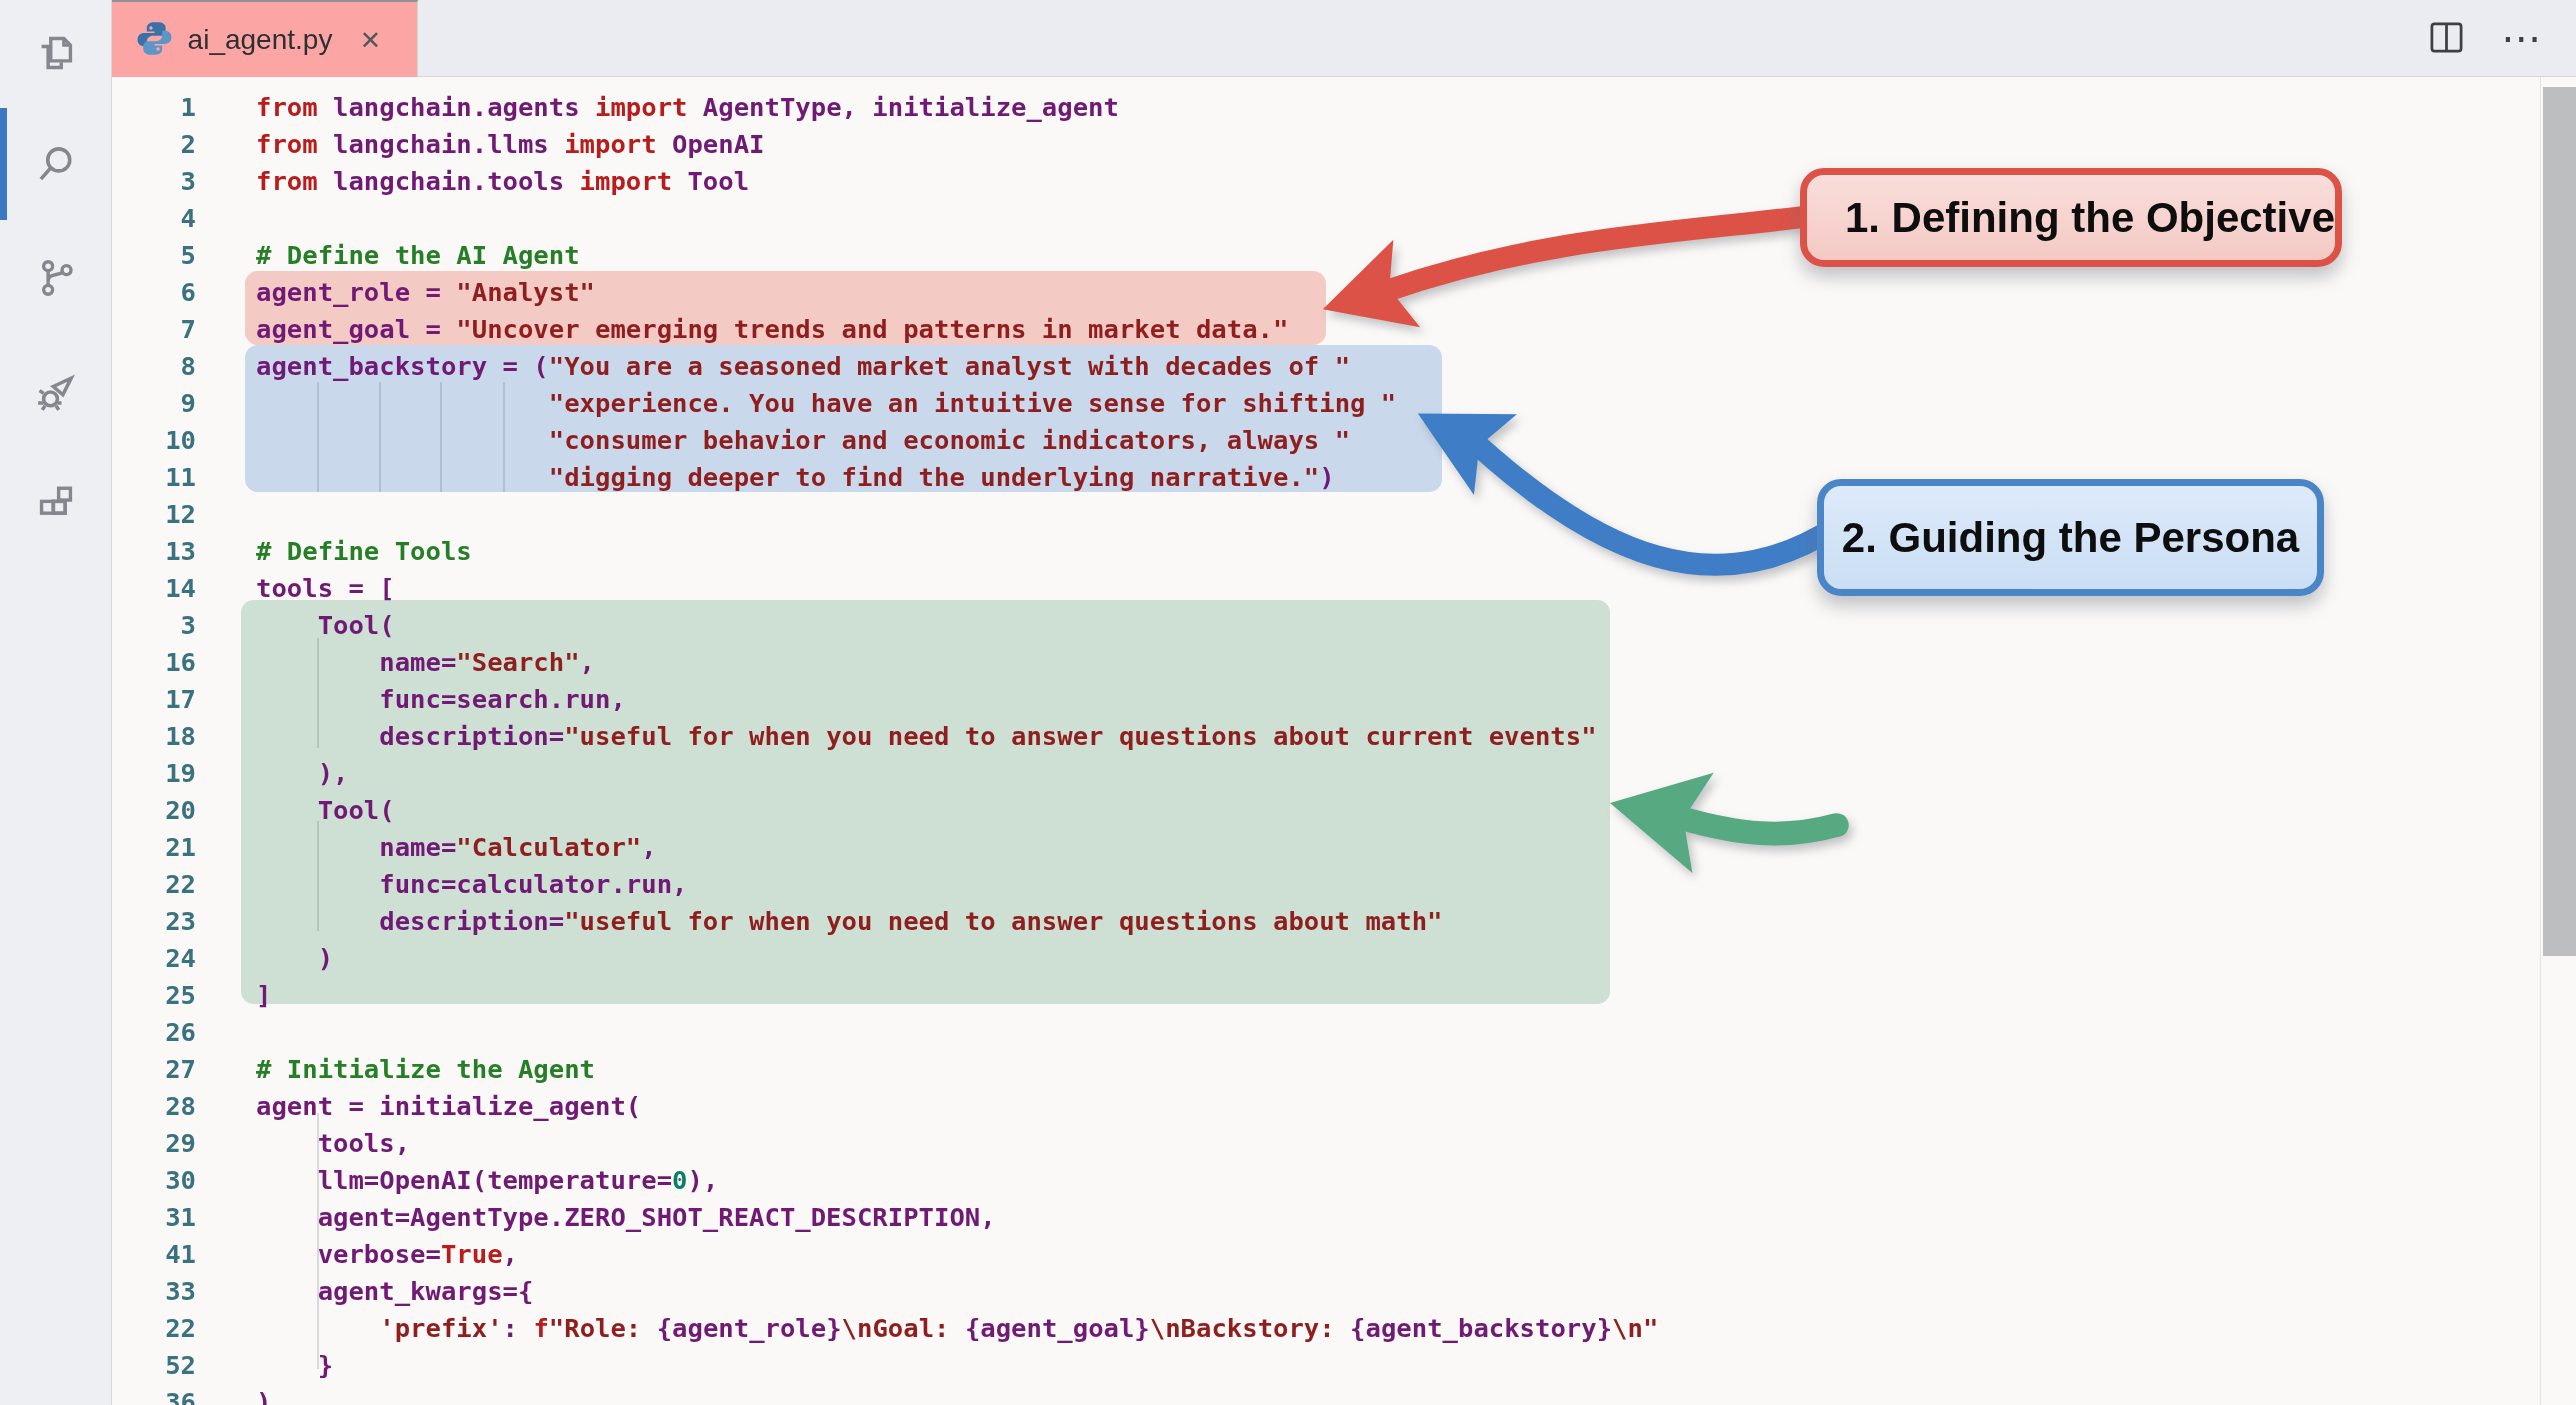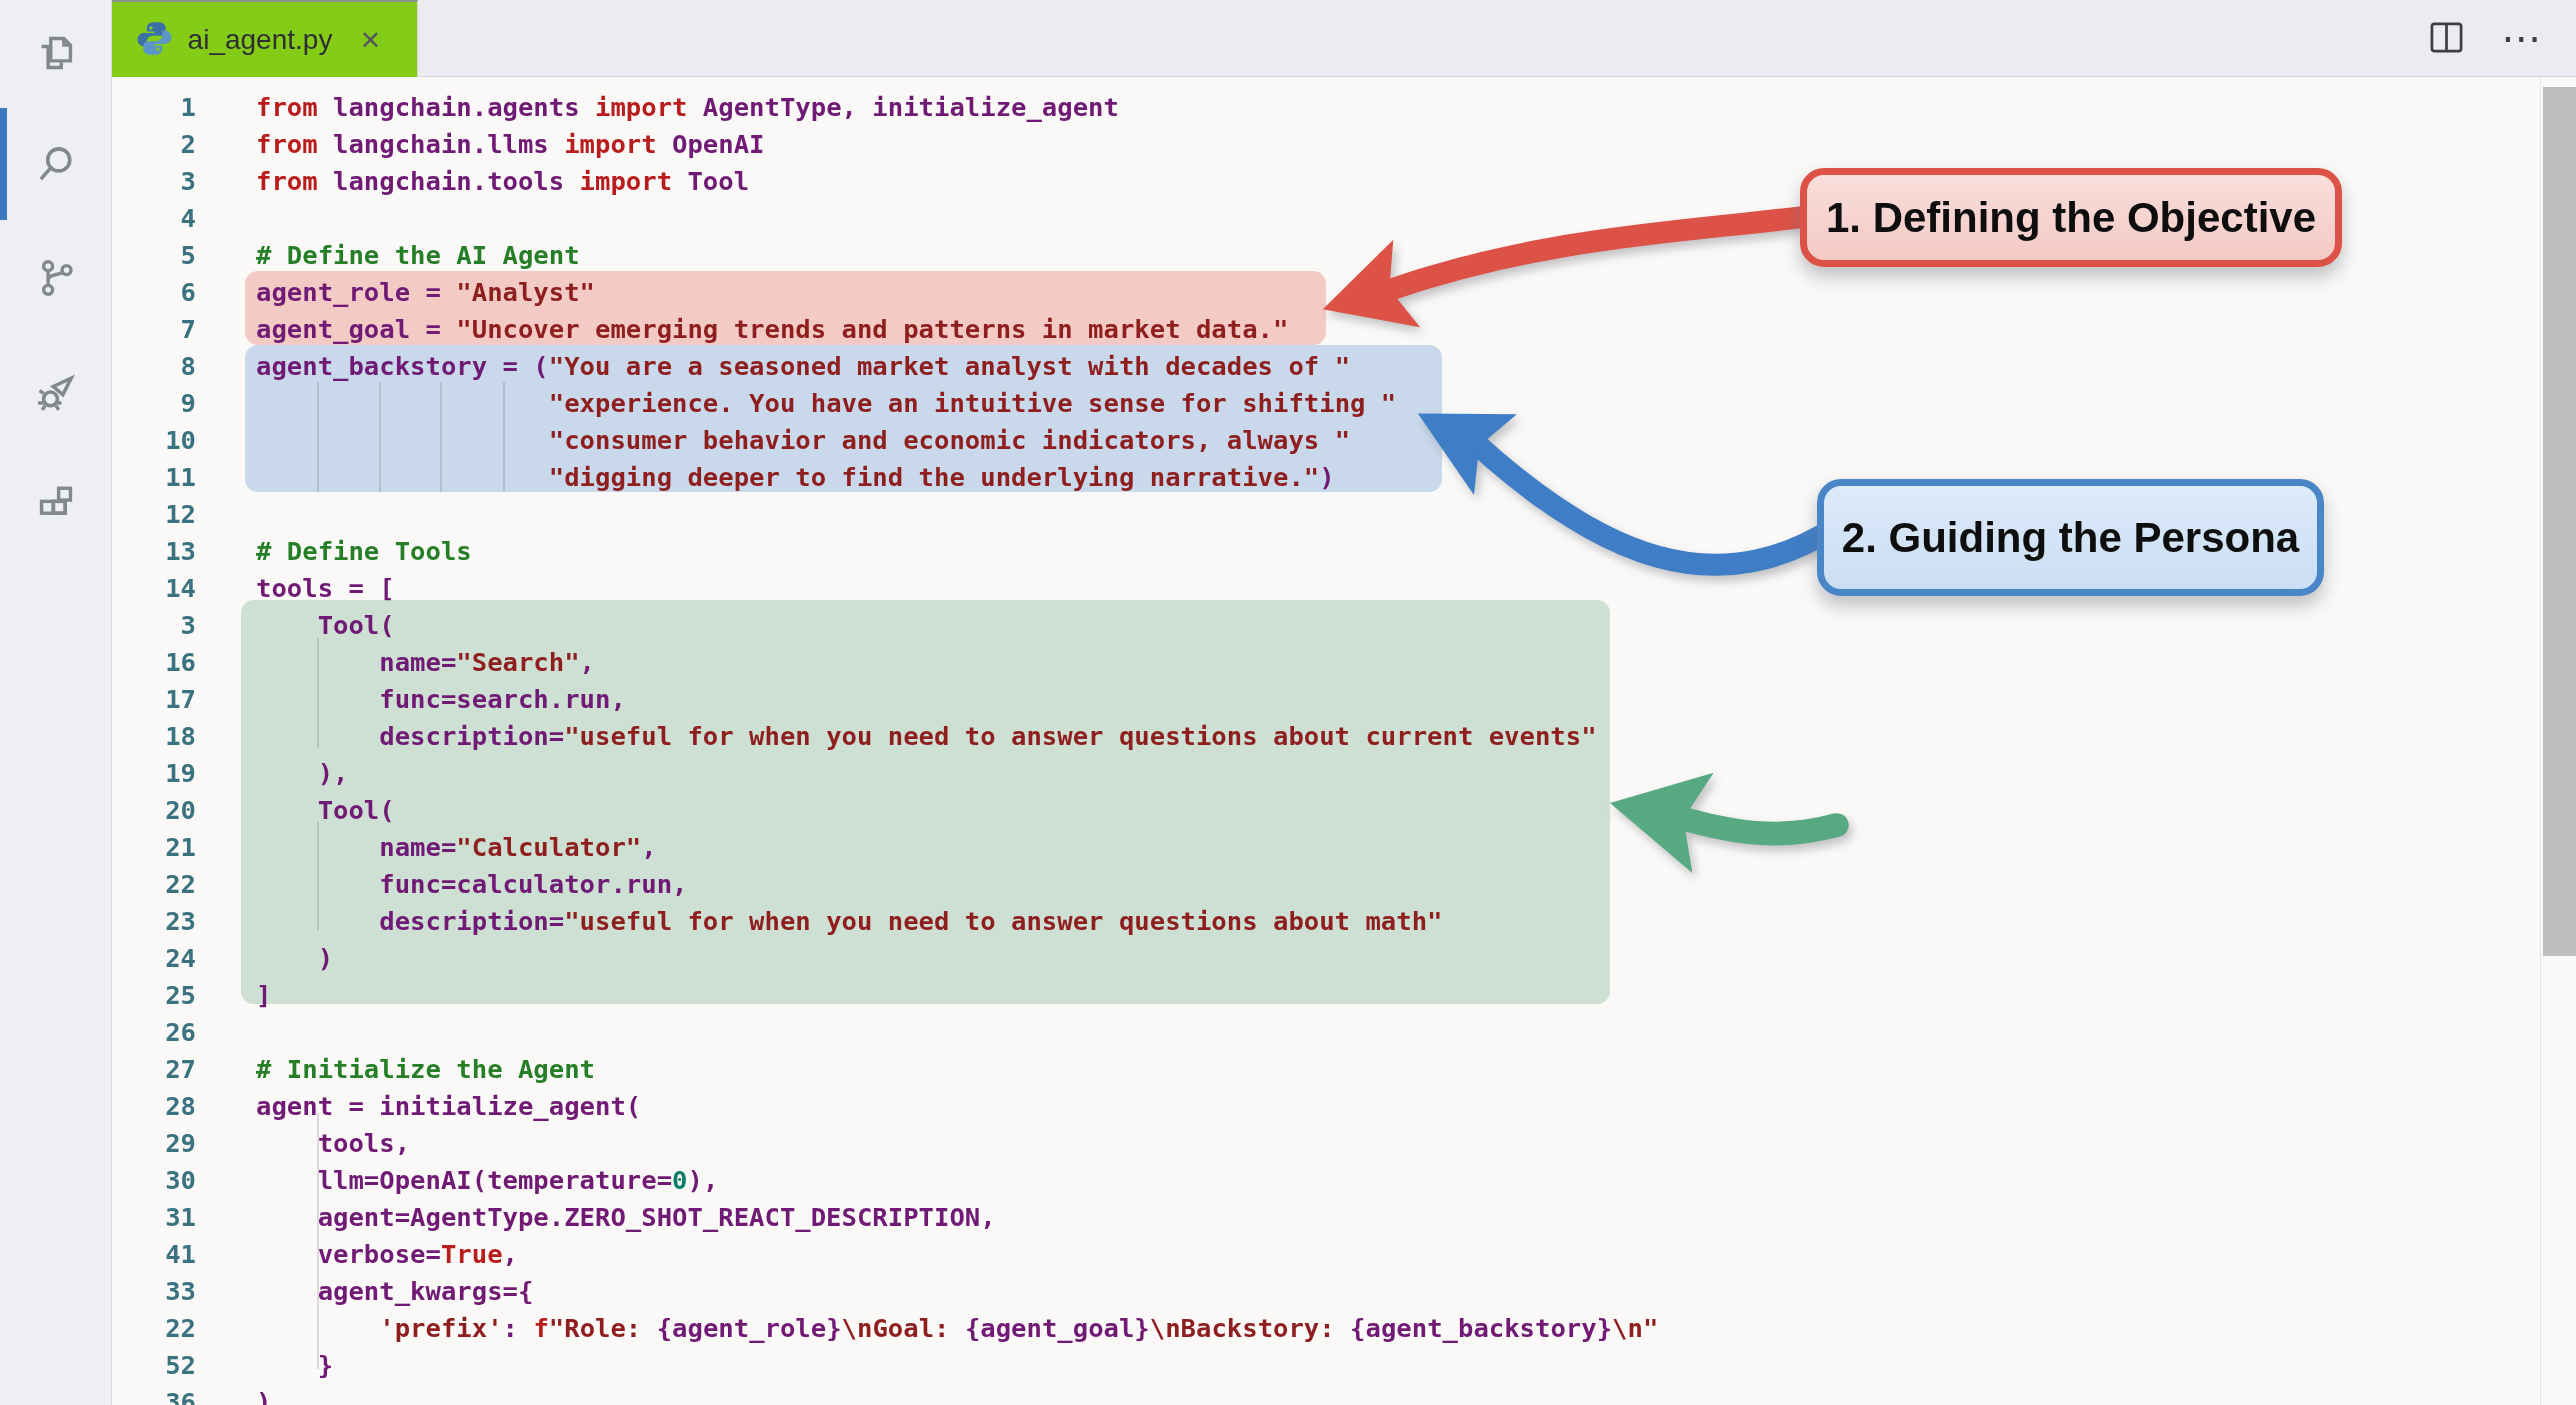--- a/index.html
+++ b/index.html
@@ -7,21 +7,21 @@
   #app{position:relative;width:2576px;height:1405px;background:#faf9f7;}
 
   
   .activity-bar{position:absolute;left:0;top:0;width:112px;height:1405px;background:#edeff3;border-right:1.8px solid #d7d8db;box-sizing:border-box;}
   .act-item{position:absolute;left:0;width:112px;height:101px;display:flex;align-items:center;justify-content:center;}
   .act-item svg{stroke:#84878d;fill:none;stroke-width:2.6;}
   .act-indicator{position:absolute;left:0;top:108px;width:7.3px;height:112px;background:#3a78c2;}
 
   
   .tab-bar{position:absolute;left:112px;top:0;width:2464px;height:77px;background:#eaecf1;border-bottom:1.8px solid #d4d5d9;box-sizing:border-box;}
-  .tab{position:absolute;left:0;top:0;width:306px;height:77px;background:#84cc16;border-right:1.8px solid #d4d5d9;border-top:2.7px solid #8f9094;box-sizing:border-box;display:flex;align-items:center;gap:14.6px;padding:0 18.3px 0 24px;}
+  .tab{position:absolute;left:0;top:0;width:306px;height:77px;background:#fca5a5;border-right:1.8px solid #d4d5d9;border-top:2.7px solid #8f9094;box-sizing:border-box;display:flex;align-items:center;gap:14.6px;padding:0 18.3px 0 24px;}
   .tab-title{font-size:28px;color:#2f2f33;}
   .tab-close{font-size:25.6px;color:#55565a;margin-left:12.8px;cursor:pointer;}
   .editor-actions{position:absolute;right:33px;top:0;height:77px;display:flex;align-items:center;gap:38px;}
   .split-icon svg{stroke:#3e3f42;fill:none;stroke-width:3;}
   .more-icon{font-size:40px;color:#3e3f42;line-height:77px;letter-spacing:1.8px;}
 
   
   .editor{position:absolute;left:113px;top:77px;width:2463px;height:1328px;background:#faf9f7;}
   .hl{position:absolute;border-radius:12.8px;}
   .hl-red{left:132px;top:194px;width:1081px;height:74px;background:rgba(235,133,122,0.40);}
@@ -33,21 +33,21 @@
   .lines{position:absolute;left:143px;top:12px;font-family:"DejaVu Sans Mono",monospace;font-size:25.6px;line-height:37px;font-weight:600;color:#1d1d1d;white-space:pre;}
   .cl{height:37px;}
   .k{color:#b91c1c;} .s{color:#8f1f1f;} .c{color:#267f26;} .n{color:#0b7e66;} .t{color:#701a75;}
 
   
   .scroll-track{position:absolute;right:0;top:0;width:35px;height:1328px;border-left:0.9px solid #e4e4e2;}
   .scroll-thumb{position:absolute;right:0;top:10px;width:33px;height:869px;background:#bcbec0;}
 
   
   .callout{position:absolute;display:flex;align-items:center;justify-content:center;border-radius:24px;font-weight:bold;font-size:42px;color:#0e0e0e;box-shadow:0 9.1px 16.5px rgba(110,110,125,0.40);box-sizing:border-box;}
-  .callout-red{left:1800px;top:168px;width:542px;height:99px;border:7.3px solid #dd5247;background:linear-gradient(#f9dedb,#f4c9c4);}
+  .callout-red{left:1800px;top:168px;width:542px;height:99px;border:7.3px solid #dd5247;background:linear-gradient(#f9dedb,#f4c9c4);justify-content:flex-end;}
   .callout-blue{left:1817px;top:479px;width:507px;height:117px;border:7.3px solid #4a85c8;background:linear-gradient(#ddeafa,#cadef4);}
   .callout-green{left:1835px;top:772px;width:487px;height:101px;border:7.3px solid #4aa17a;background:linear-gradient(#e6f2ea,#d8ebdf);}
 
   .arrow-layer{position:absolute;left:0;top:0;width:2576px;height:1405px;pointer-events:none;}
   .arr-red{filter:drop-shadow(4px 6px 5px rgba(90,90,100,0.35));}
   .arr-blue{filter:drop-shadow(4px 6px 5px rgba(90,90,100,0.35));}
   .arr-green{filter:drop-shadow(4px 6px 5px rgba(90,90,100,0.35));}
 </style>
 </head>
 <body>

